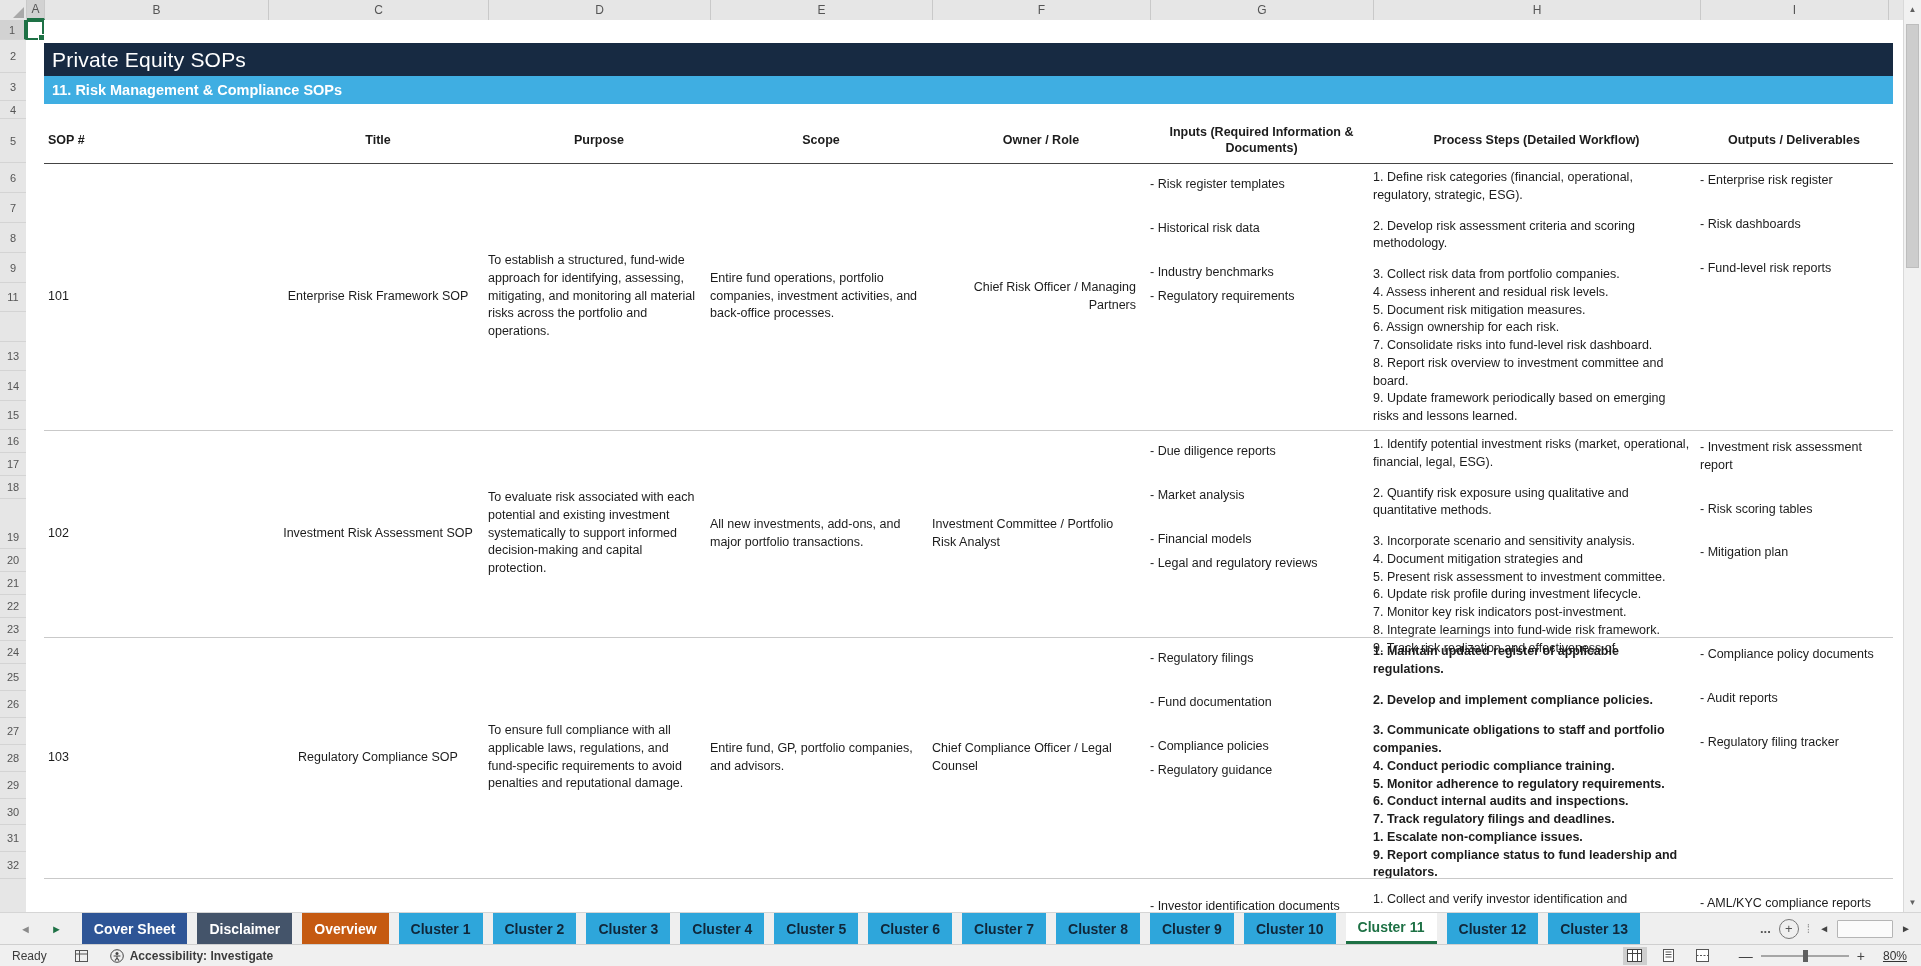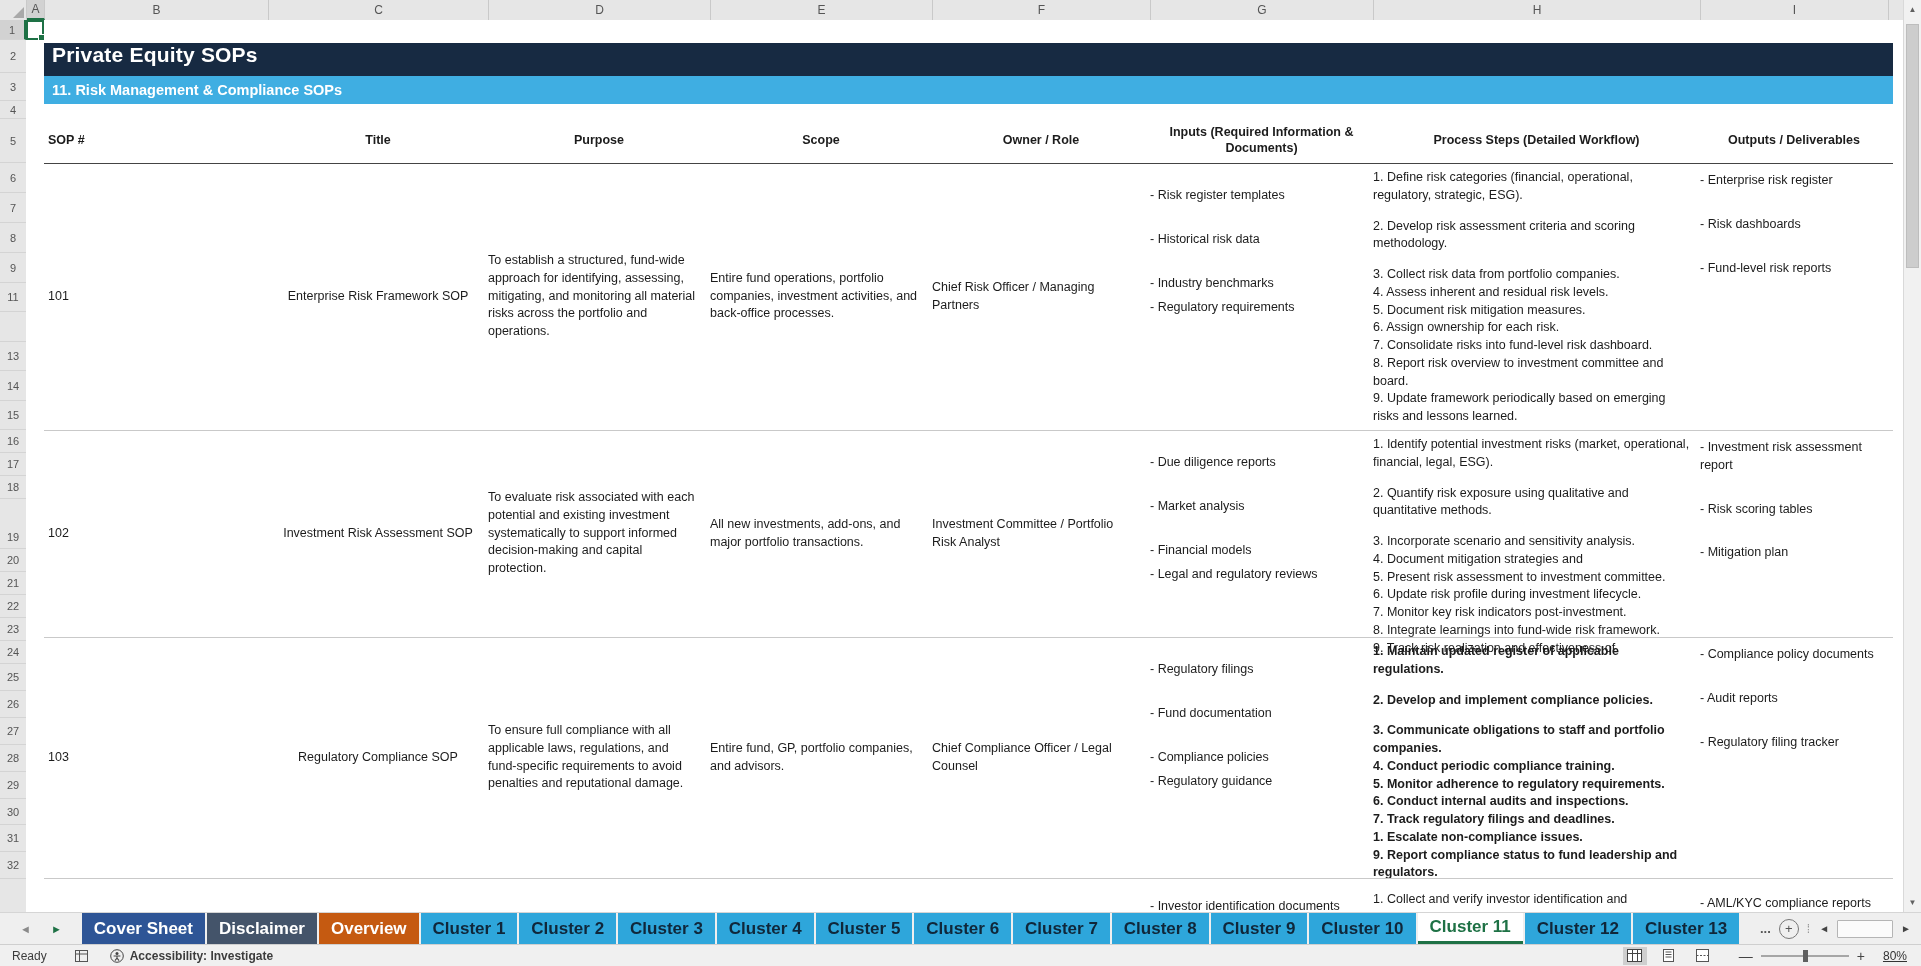--- a/index.html
+++ b/index.html
@@ -23,40 +23,40 @@
   .rowhdr{display:flex;align-items:center;justify-content:center;font-size:11px;color:#555;
           border-bottom:1px solid #d4d4d4;box-sizing:border-box;}
   .rowhdr.hl{background:#d2d2d2;border-right:2px solid #1e7145;}
 
   
   .content{position:absolute;top:20px;left:26px;right:18px;bottom:54px;background:#fff;overflow:hidden;}
   .sel{position:absolute;left:0;top:0;width:18px;height:20px;border:2px solid #1e7145;box-sizing:border-box;}
   .sel .handle{position:absolute;right:-3px;bottom:-3px;width:5px;height:5px;background:#1e7145;border:1px solid #fff;}
 
   .banner1{position:absolute;left:18px;right:10px;top:23px;height:33px;background:#172a42;color:#fff;
-           display:flex;align-items:flex-start;padding-left:8px;box-sizing:border-box;
-           font-size:21px;font-weight:bold;letter-spacing:.2px;}
+           display:flex;align-items:center;padding-left:8px;box-sizing:border-box;
+           font-size:21px;font-weight:normal;letter-spacing:.2px;}
   .banner2{position:absolute;left:18px;right:10px;top:56px;height:28px;background:#3faee2;color:#fff;
            display:flex;align-items:center;padding-left:8px;box-sizing:border-box;
            font-size:14.5px;font-weight:bold;}
 
   .thead{position:absolute;top:99px;height:44px;left:0;right:10px;}
   .th{position:absolute;top:0;bottom:0;display:flex;align-items:center;justify-content:center;
       font-weight:bold;text-align:center;line-height:1.25;box-sizing:border-box;padding:0 6px;}
   .th.left{justify-content:flex-start;text-align:left;padding-left:4px;}
   .hline{position:absolute;left:18px;right:10px;top:143px;border-top:1px solid #444;}
   .sep{position:absolute;left:18px;right:10px;border-top:1px solid #c9c9c9;}
 
   .band{position:absolute;left:0;right:10px;}
   .cell{position:absolute;top:0;bottom:0;box-sizing:border-box;line-height:1.42;}
   .vc{display:flex;align-items:center;}
   .vc.ctr{justify-content:center;text-align:center;}
   .vc.num{padding-left:4px;}
   .wrap{padding-right:14px;}
-  .topcell{padding-top:24px;padding-right:10px;}
+  .topcell{padding-top:13px;padding-right:10px;}
   .steps.topcell{padding-top:6px;}
   .outputs.topcell{padding-top:9px;}
   .inputs .s{margin-bottom:26px;}
   .inputs .s:nth-child(3){margin-bottom:7px;}
   .outputs .s{margin-bottom:26px;}
   .steps .s{margin-bottom:0;}
   .steps .s:nth-child(-n+2){margin-bottom:13px;}
   .pband .inputs{padding-top:20px;}
   .pband .steps{padding-top:13px;}
   .pband .outputs{padding-top:17px;}
@@ -66,21 +66,21 @@
   .vs-arrow{position:absolute;left:0;width:100%;text-align:center;font-size:8px;color:#606060;cursor:default;}
   .vs-thumb{position:absolute;left:2px;right:2px;top:24px;height:244px;background:#cdcdcd;border:1px solid #bdbdbd;box-sizing:border-box;}
 
   
   .tabbar{position:absolute;left:0;right:0;bottom:22px;height:32px;background:#efefef;border-top:1px solid #d5d5d5;
           display:flex;align-items:stretch;box-sizing:border-box;overflow:hidden;}
   .tabnav{display:flex;align-items:center;gap:20px;padding:0 20px 0 20px;}
   .tnav{font-size:11px;color:#8a8a8a;cursor:default;}
   .tnav.next{color:#1e7145;}
   .tabs{display:flex;align-items:stretch;}
-  .tab{display:flex;align-items:center;padding:8px 12px;margin-right:2px;font-size:17px;font-weight:600;
+  .tab{display:flex;align-items:center;padding:8px 12px;margin-right:10px;font-size:14px;font-weight:600;
        white-space:nowrap;cursor:default;box-sizing:border-box;}
   .tab.navy{background:#2e5596;color:#fff;}
   .tab.slate{background:#44546a;color:#fff;}
   .tab.orange{background:#c55a11;color:#ffffff;}
   .tab.blue{background:#2ea6db;color:#10273a;}
   .tab.active{background:#ffffff;color:#1e7145;font-weight:700;border-bottom:3px solid #1e7145;}
   .tab-right{margin-left:auto;display:flex;align-items:center;gap:8px;padding-right:10px;}
   .tab-ellipsis{color:#555;font-weight:bold;font-size:13px;}
   .addsheet{width:18px;height:18px;border:1px solid #777;border-radius:50%;display:flex;align-items:center;
             justify-content:center;color:#555;font-size:13px;line-height:1;}
@@ -185,21 +185,21 @@
         </div>
         <div class="cell vc ctr" style="left: 242px; width: 220px;">
           <div>Enterprise Risk Framework SOP</div>
         </div>
         <div class="cell vc wrap" style="left: 462px; width: 222px;">
           <div>To establish a structured, fund-wide approach for identifying, assessing, mitigating, and monitoring all material risks across the portfolio and operations.</div>
         </div>
         <div class="cell vc wrap" style="left: 684px; width: 222px;">
           <div>Entire fund operations, portfolio companies, investment activities, and back-office processes.</div>
         </div>
-        <div class="cell vc wrap" style="left: 906px; width: 218px;">
+        <div class="cell vc wrap" style="left: 906px; width: 218px; text-align: right;">
           <div>Chief Risk Officer / Managing Partners</div>
         </div>
         <div class="cell topcell inputs" style="left: 1124px; width: 223px;">
           <div class="s">- Risk register templates</div>
           <div class="s">- Historical risk data</div>
           <div class="s">- Industry benchmarks</div>
           <div class="s">- Regulatory requirements</div>
         </div>
         <div class="cell topcell steps" style="left: 1347px; width: 327px;">
           <div class="s">1. Define risk categories (financial, operational, regulatory, strategic, ESG).</div>

